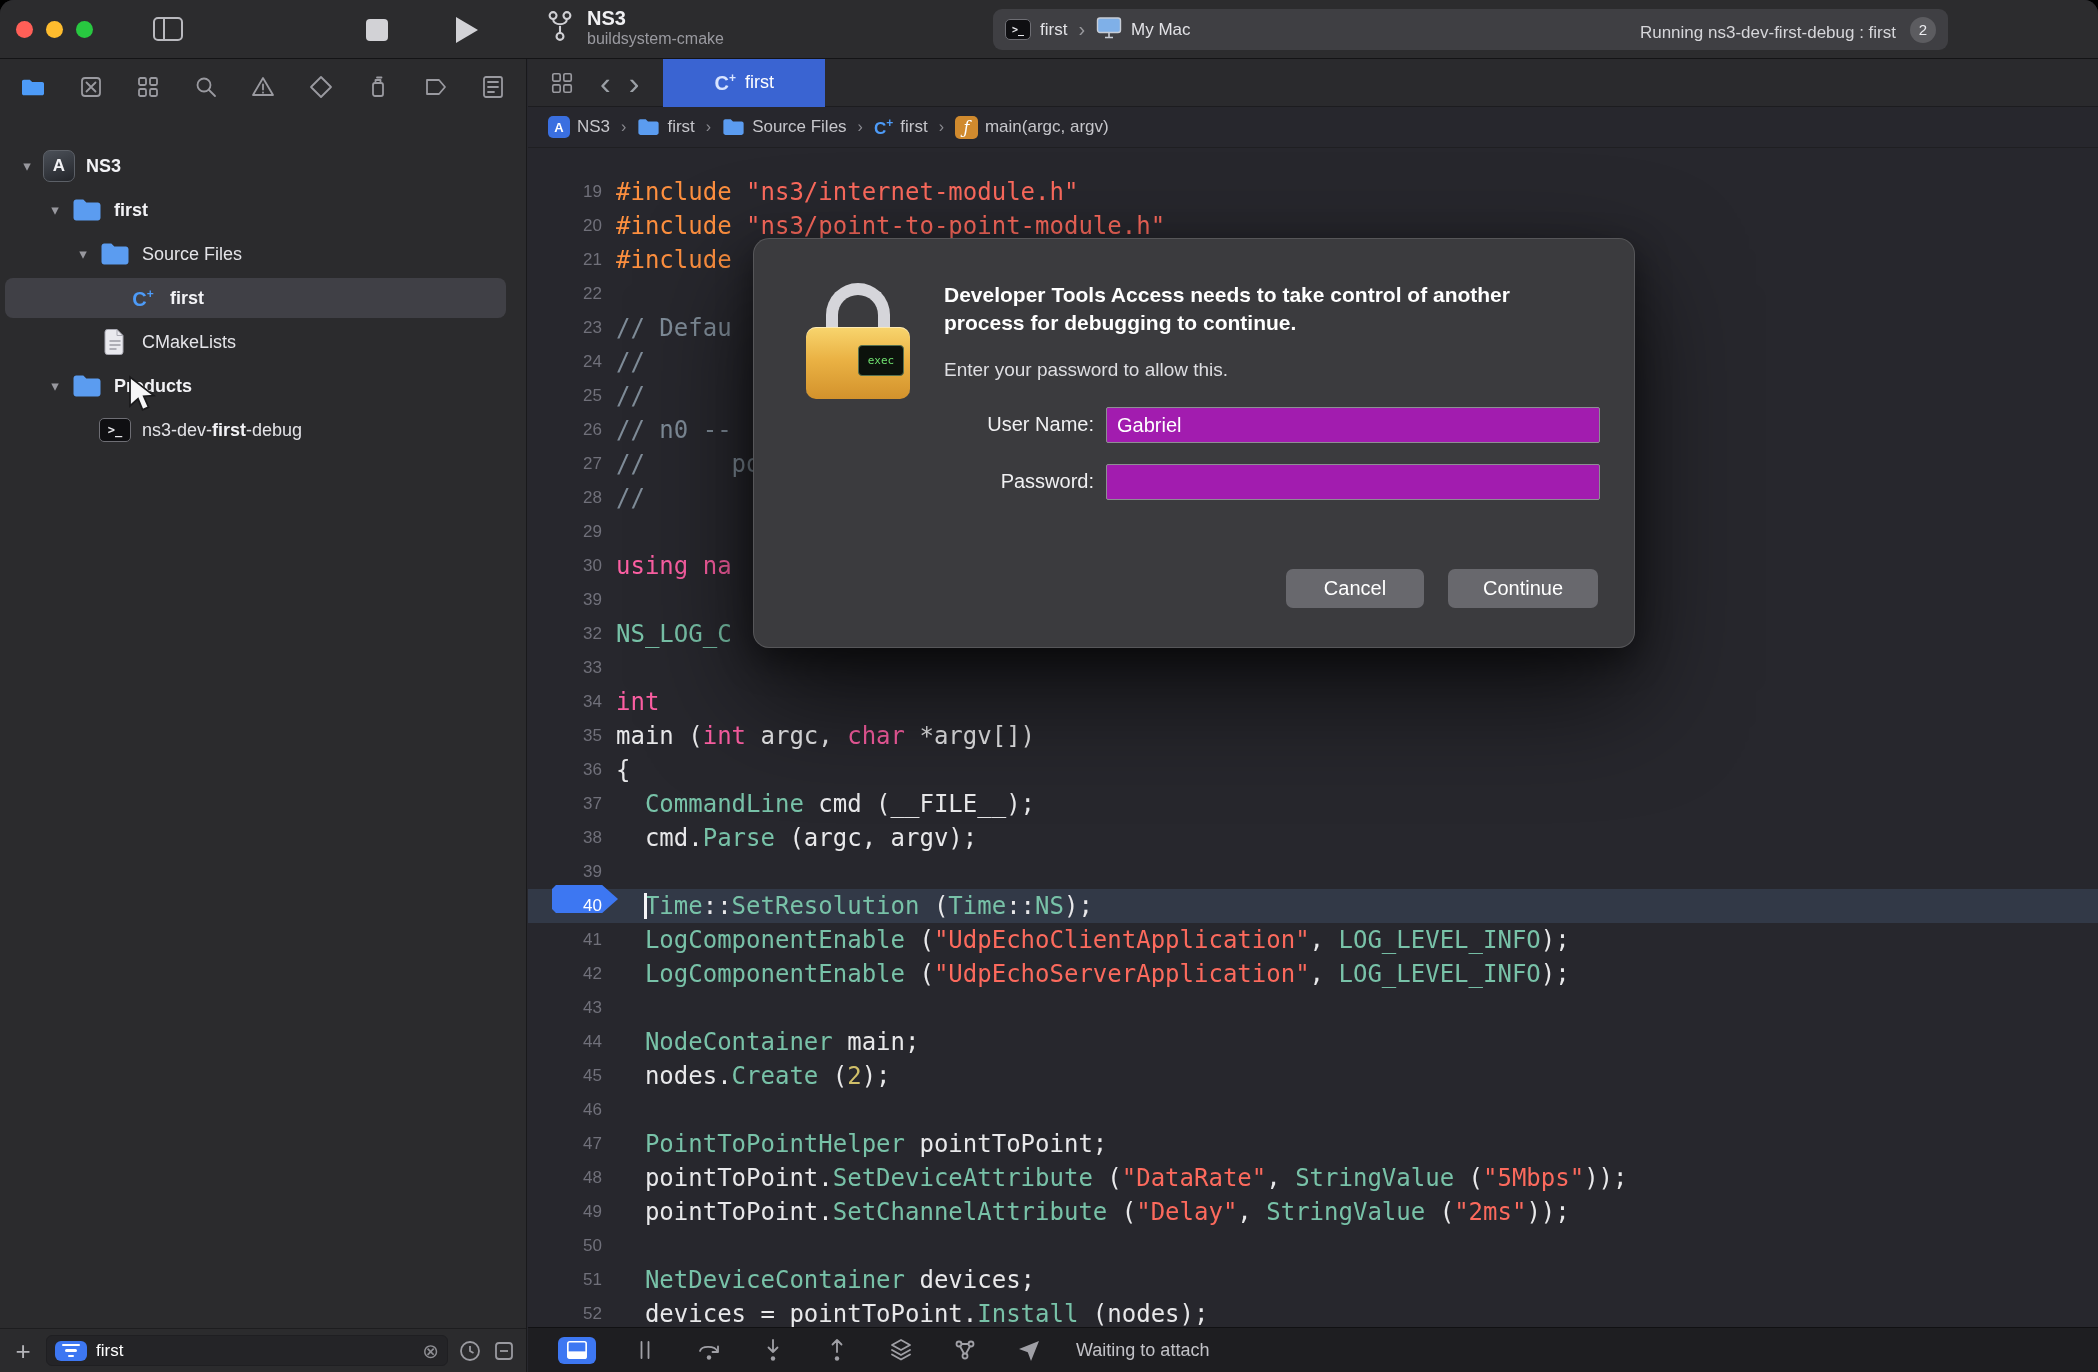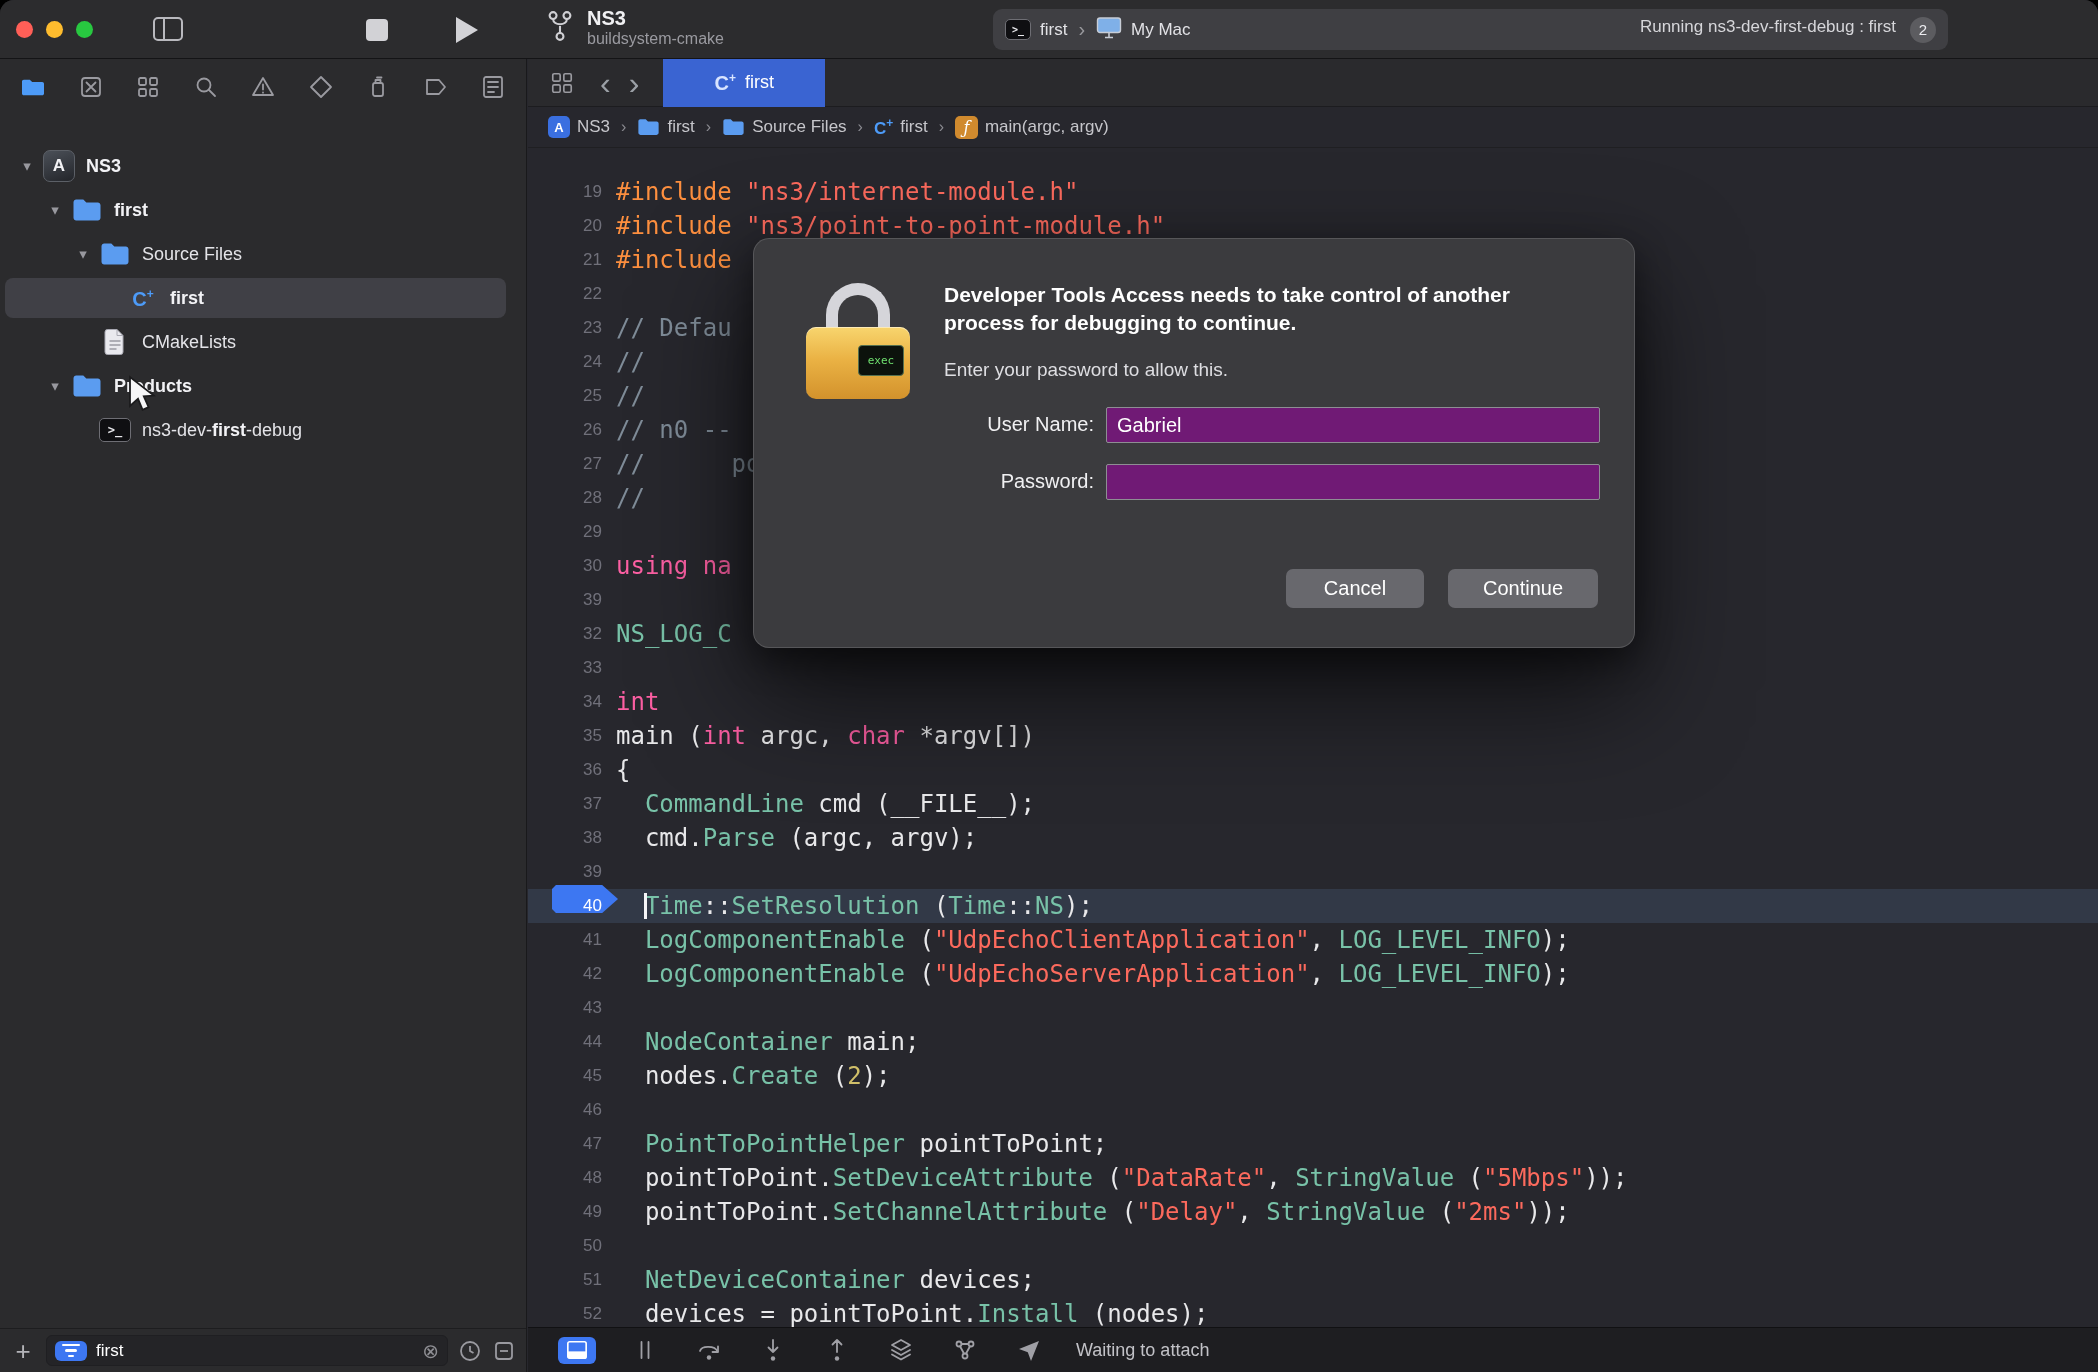--- a/index.html
+++ b/index.html
@@ -15,21 +15,21 @@
   .tl.g{background:var(--traffic-green,#28c840)}
   .sbtoggle{position:absolute;left:152px;top:15px;color:#b9b9be}
   .stopbtn{position:absolute;left:366px;top:19px;width:22px;height:22px;border-radius:4px;background:#d2d2d6}
   .runbtn{position:absolute;left:456px;top:17px;width:0;height:0;border-left:22px solid #d2d2d6;border-top:13px solid transparent;border-bottom:13px solid transparent}
   .proj{position:absolute;left:545px;top:7px;display:flex;align-items:center;gap:12px;color:#d0d0d4}
   .pname{font-size:20px;font-weight:bold;color:#f0f0f2}
   .psub{font-size:16px;color:#9a9aa0;margin-top:0}
   .pill{position:absolute;left:993px;top:9px;width:955px;height:41px;background:#3f3f43;border-radius:9px;display:flex;align-items:center;padding:0 12px;color:#e2e2e6;font-size:17px}
   .scheme{display:flex;align-items:center;gap:9px}
   .chev{color:#9a9a9e;font-size:20px;padding:0 2px}
-  .status{margin-left:auto;display:flex;align-items:flex-start;gap:14px;color:#d6d6da}
+  .status{margin-left:auto;display:flex;align-items:flex-end;gap:14px;color:#d6d6da}
   .badge{width:26px;height:26px;border-radius:50%;background:#5c5c60;color:#ececf0;font-size:15px;display:flex;align-items:center;justify-content:center}
 
   
   .sidebar{position:absolute;top:59px;left:0;width:527px;bottom:0;background:#2b2b2d;border-right:1px solid #19191b}
   .navstrip{height:56px;display:flex;align-items:center;justify-content:space-between;padding:0 16px}
   .navicon{width:34px;height:34px;display:flex;align-items:center;justify-content:center;color:#9a9aa0}
   .navicon.active{color:#4d9bf8}
   .tree{position:absolute;top:85px;left:0;right:0}
   .trow{height:44px;display:flex;align-items:center;font-size:18px;color:#e4e4e8;position:relative}
   .trow.selected::before{content:"";position:absolute;left:5px;right:20px;top:2px;bottom:2px;background:#404046;border-radius:8px}
@@ -95,21 +95,21 @@
   .lock>*{position:absolute}
   .shackle{left:20px;top:2px;width:64px;height:54px;border:12px solid #d5d5da;border-bottom:none;border-radius:32px 32px 0 0}
   .lbody{left:0;top:46px;width:104px;height:72px;border-radius:10px;background:linear-gradient(180deg,#f8d56e 0%,#eab244 45%,#d3922c 100%);box-shadow:inset 0 1px 0 rgba(255,255,255,.5)}
   .execscr{left:52px;top:64px;width:46px;height:31px;background:#0c120c;border:1px solid #55704f;border-radius:4px;color:#6fe06f;font-family:"DejaVu Sans Mono",monospace;font-size:11px;display:flex;align-items:center;justify-content:center}
   .dtitle{left:190px;top:42px;width:640px;font-size:21px;font-weight:bold;color:#fff;line-height:1.32}
   .dsub{left:190px;top:120px;font-size:19px;color:#dedee2}
   .dlabel{left:100px;width:240px;text-align:right;font-size:20px;color:#f0f0f2}
   .dlabel.u{top:174px}.dlabel.p{top:231px}
   .dfield{left:352px;width:494px;height:36px}
   .dfield.u{top:168px}.dfield.p{top:225px}
-  .dfield input{width:100%;height:100%;background:#701a75;border:1px solid #8e8e93;color:#fff;font-size:20px;padding:0 10px;outline:none;border-radius:2px;font-family:"Liberation Sans",sans-serif}
+  .dfield input{width:100%;height:100%;background:#a21caf;border:1px solid #8e8e93;color:#fff;font-size:20px;padding:0 10px;outline:none;border-radius:2px;font-family:"Liberation Sans",sans-serif}
   .dbtn{height:39px;border:none;border-radius:7px;background:#68686d;color:#fff;font-size:20px;display:flex;align-items:center;justify-content:center;font-family:"Liberation Sans",sans-serif}
   .dbtn.cancel{left:532px;top:330px;width:138px}
   .dbtn.cont{left:694px;top:330px;width:150px}
 </style>
 </head>
 <body>
 
 <div class="window">
 
   <div class="toolbar">

